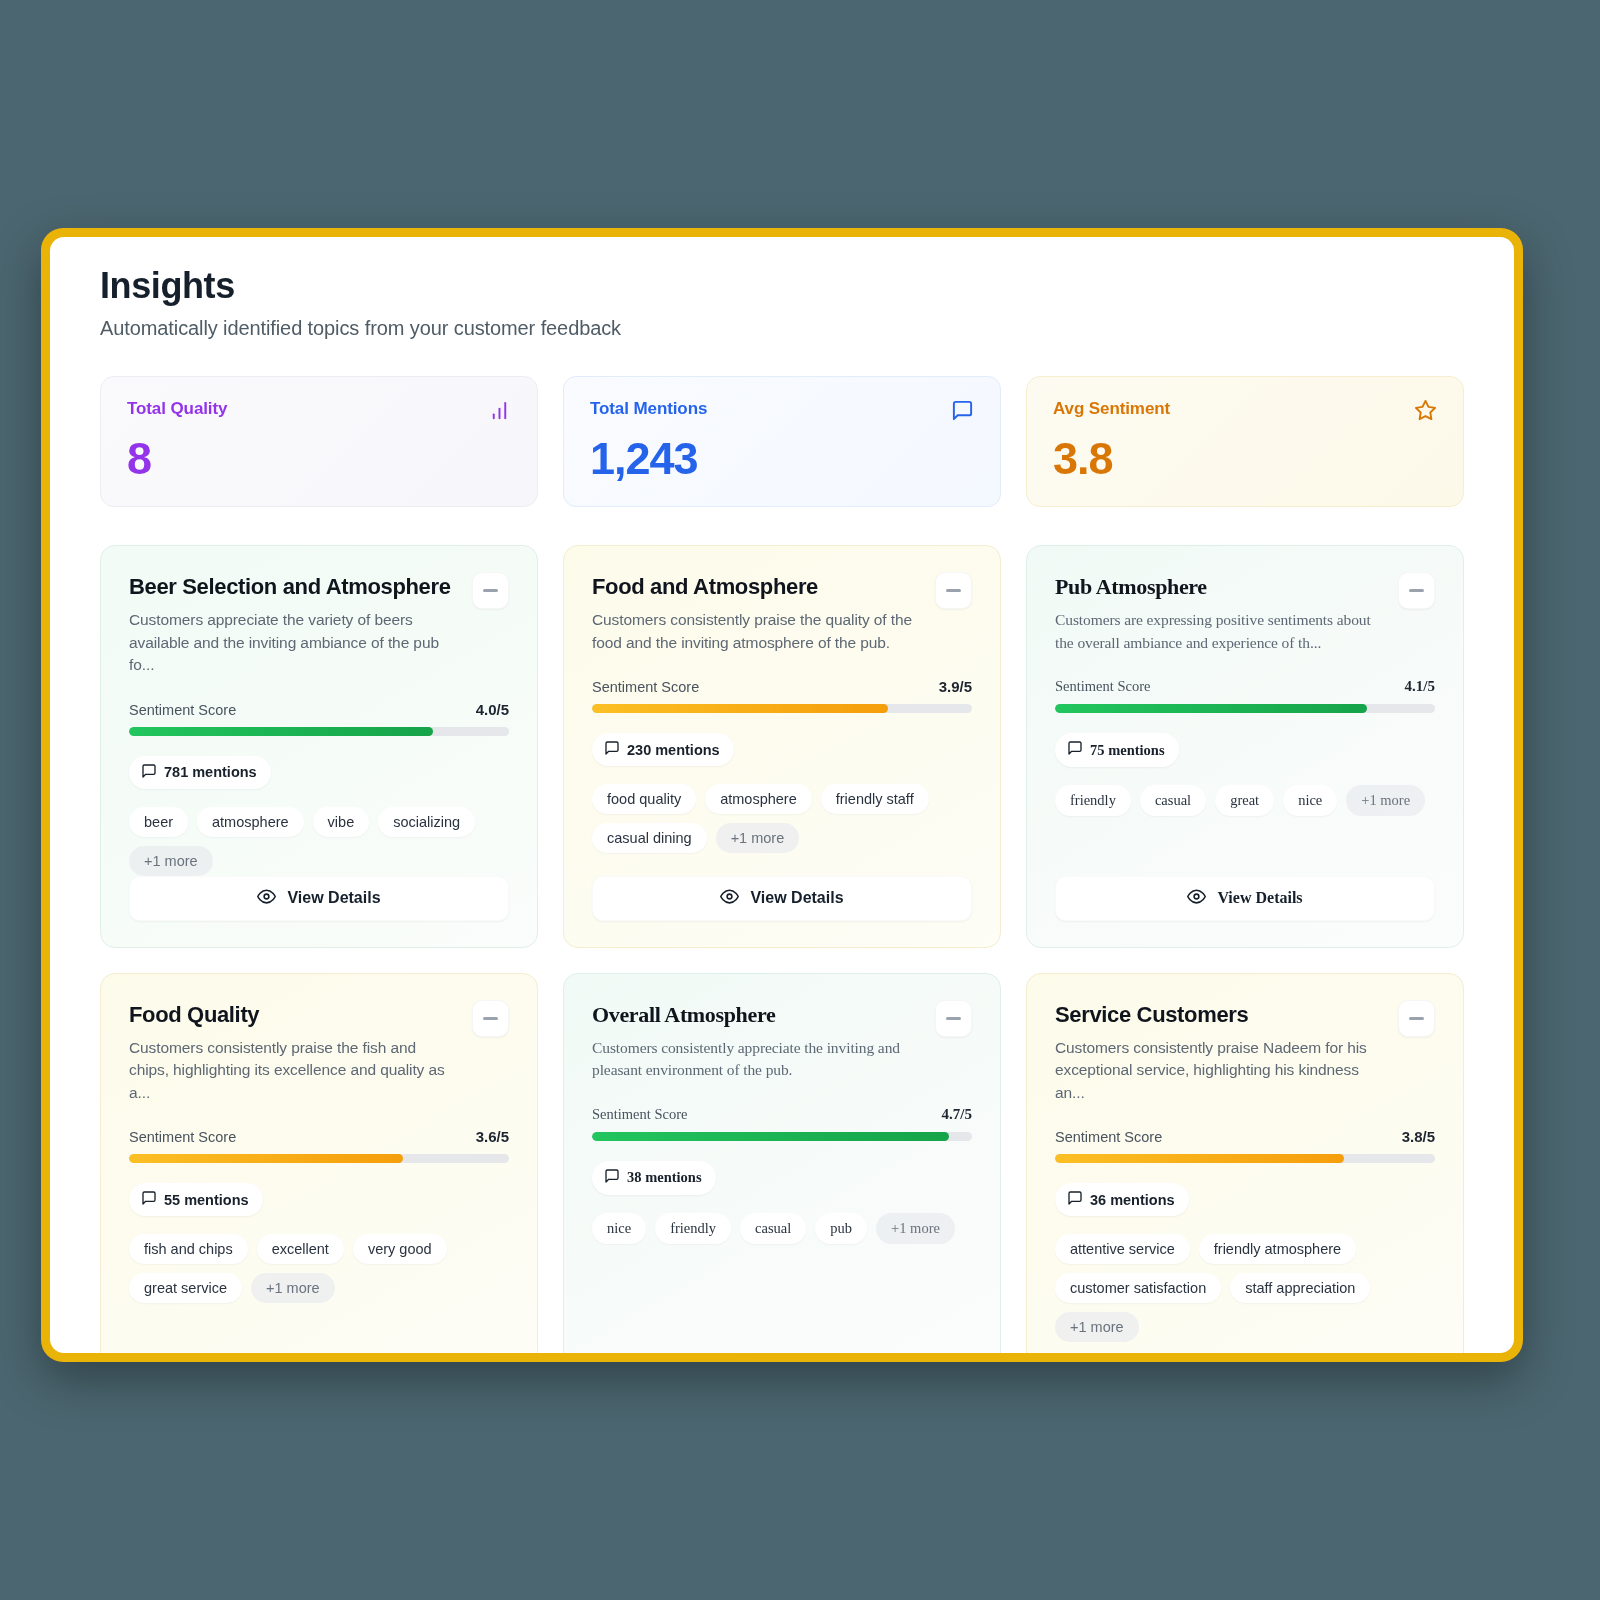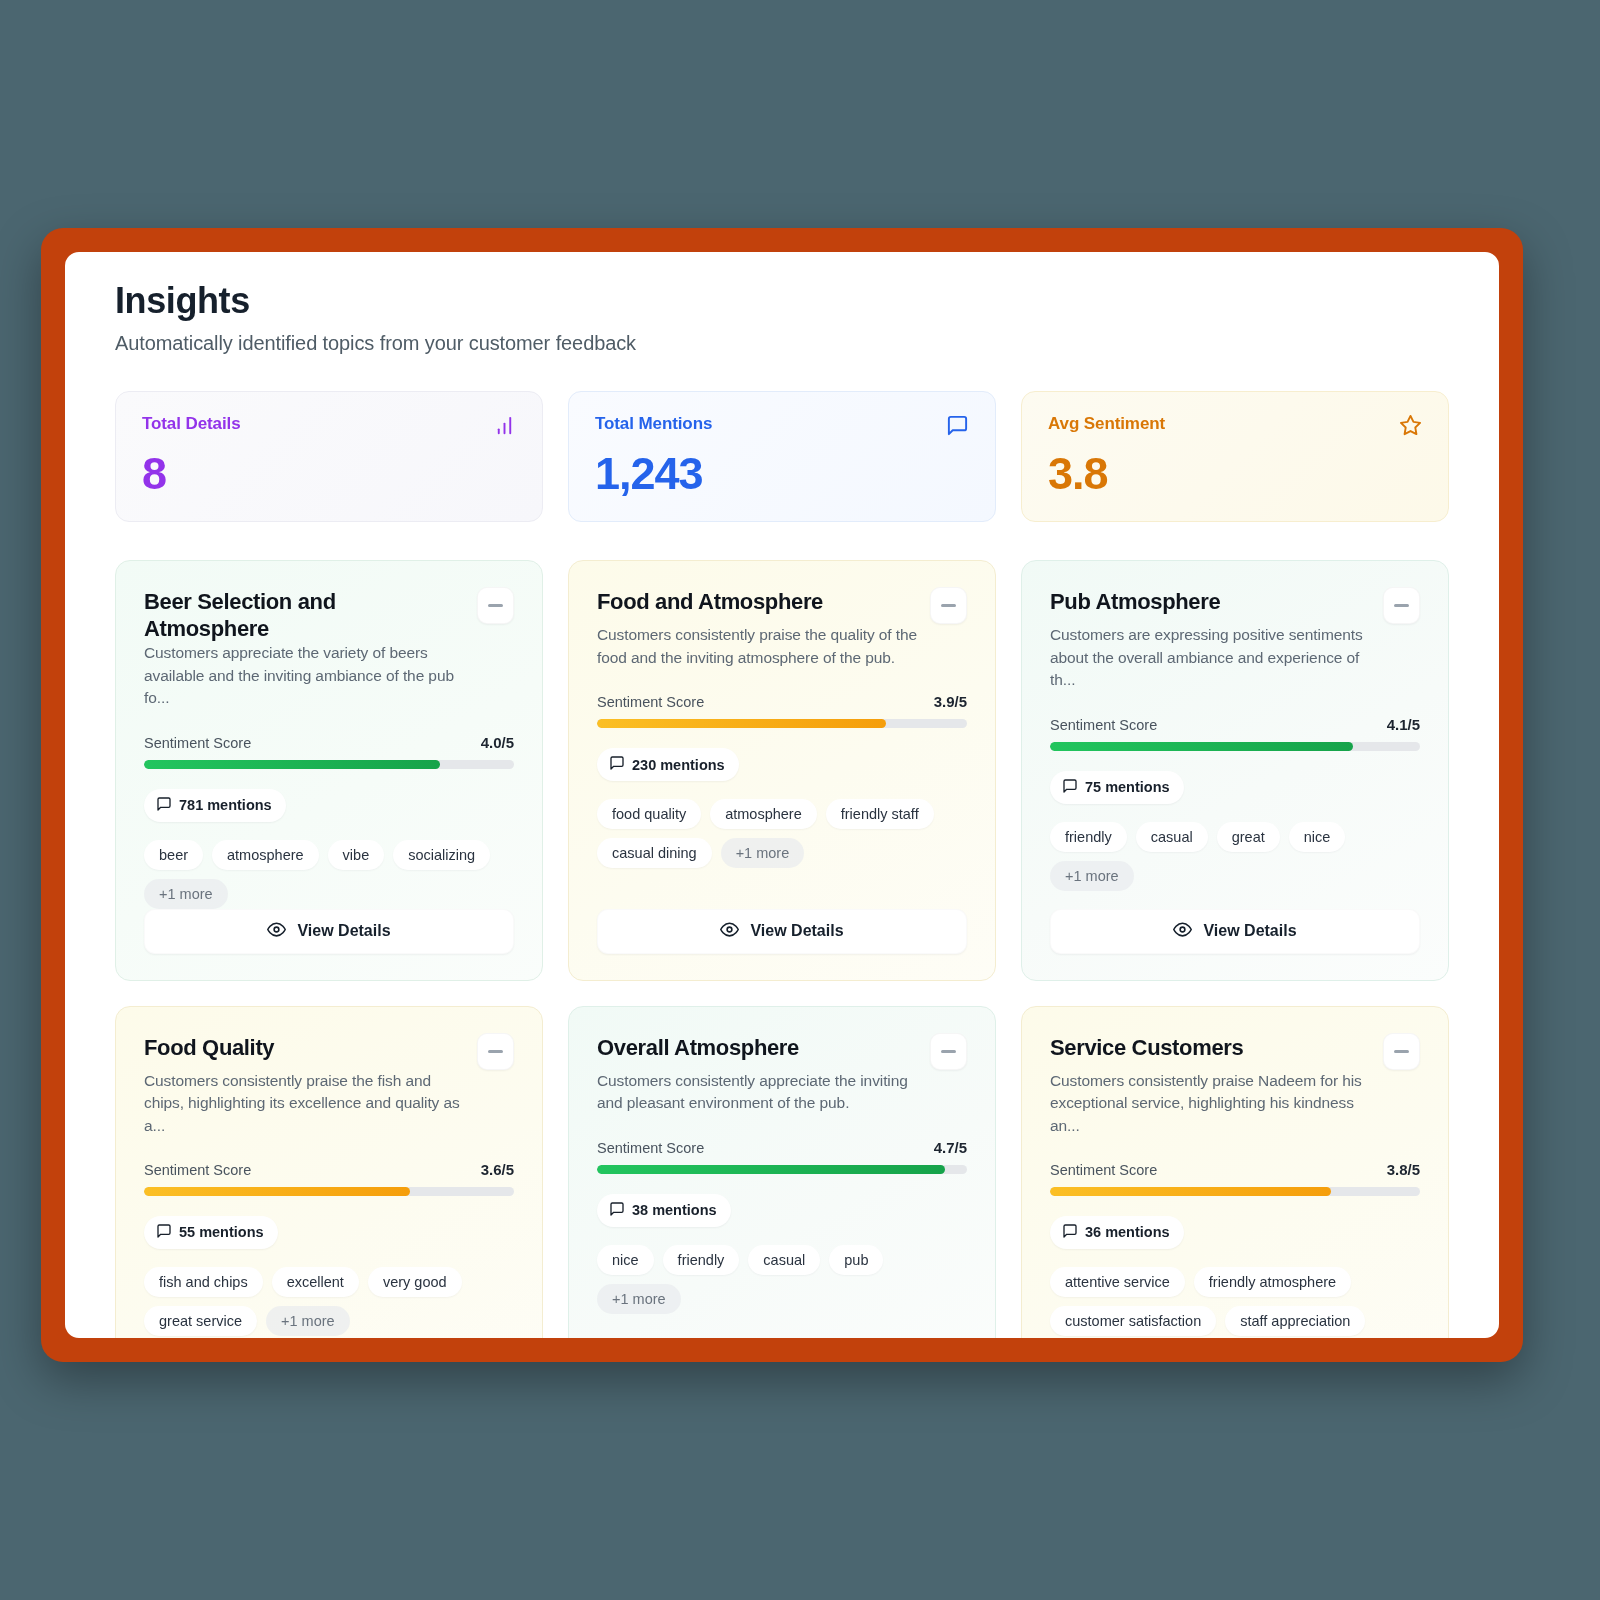--- a/index.html
+++ b/index.html
@@ -15,23 +15,23 @@
     -webkit-font-smoothing: antialiased;
   }
 
   
   #viewport {
     position: absolute;
     left: 41px;
     top: 228px;
     width: 1482px;
     height: 1134px;
-    background: #c2410c;
+    background: #eab308;
     border-radius: 22px;
-    padding: 24px;
+    padding: 9px;
     box-shadow: 0 18px 48px rgba(0,0,0,.35);
   }
 
   #page {
     width: 100%;
     height: 100%;
     background: #ffffff;
     border-radius: 14px;
     overflow: hidden;
     padding: 28px 50px 0 50px;
@@ -125,20 +125,21 @@
     background: linear-gradient(150deg,#f2fbf6 0%,#f6fcf8 55%,#fafdfb 100%);
     border: 1px solid #e0f0e7;
   }
   .theme-card.yellow {
     background: linear-gradient(150deg,#fdfbea 0%,#fdfcf0 55%,#fefdf6 100%);
     border: 1px solid #f4edd0;
   }
   .theme-card.teal {
     background: linear-gradient(150deg,#f1faf6 0%,#f7fbf9 55%,#fbfdfc 100%);
     border: 1px solid #dff0e9;
+    font-family: Liberation Serif, serif;
   }
 
   .theme-head {
     display: flex;
     align-items: flex-start;
     justify-content: space-between;
     gap: 20px;
   }
   .theme-title {
     font-size: 22px;
@@ -265,21 +266,21 @@
 
 <div id="viewport">
   <div id="page">
 
     <h1 id="page-title">Insights</h1>
     <p id="page-subtitle">Automatically identified topics from your customer feedback</p>
 
     <div class="stats-row" id="stats-row">
         <div class="stat-card purple">
     <div class="stat-top">
-      <div class="stat-label">Total Details</div>
+      <div class="stat-label">Total Quality</div>
       <div class="stat-icon">
               <svg width="23" height="23" viewBox="0 0 24 24" aria-hidden="true">
                 <line x1="12" y1="20" x2="12" y2="10" fill="none" stroke="#9333ea" stroke-width="2" stroke-linecap="round" stroke-linejoin="round"></line>
              <line x1="18" y1="20" x2="18" y2="4" fill="none" stroke="#9333ea" stroke-width="2" stroke-linecap="round" stroke-linejoin="round"></line>
              <line x1="6" y1="20" x2="6" y2="16" fill="none" stroke="#9333ea" stroke-width="2" stroke-linecap="round" stroke-linejoin="round"></line>
               </svg>
             </div>
     </div>
     <div class="stat-value">8</div>
         </div>

